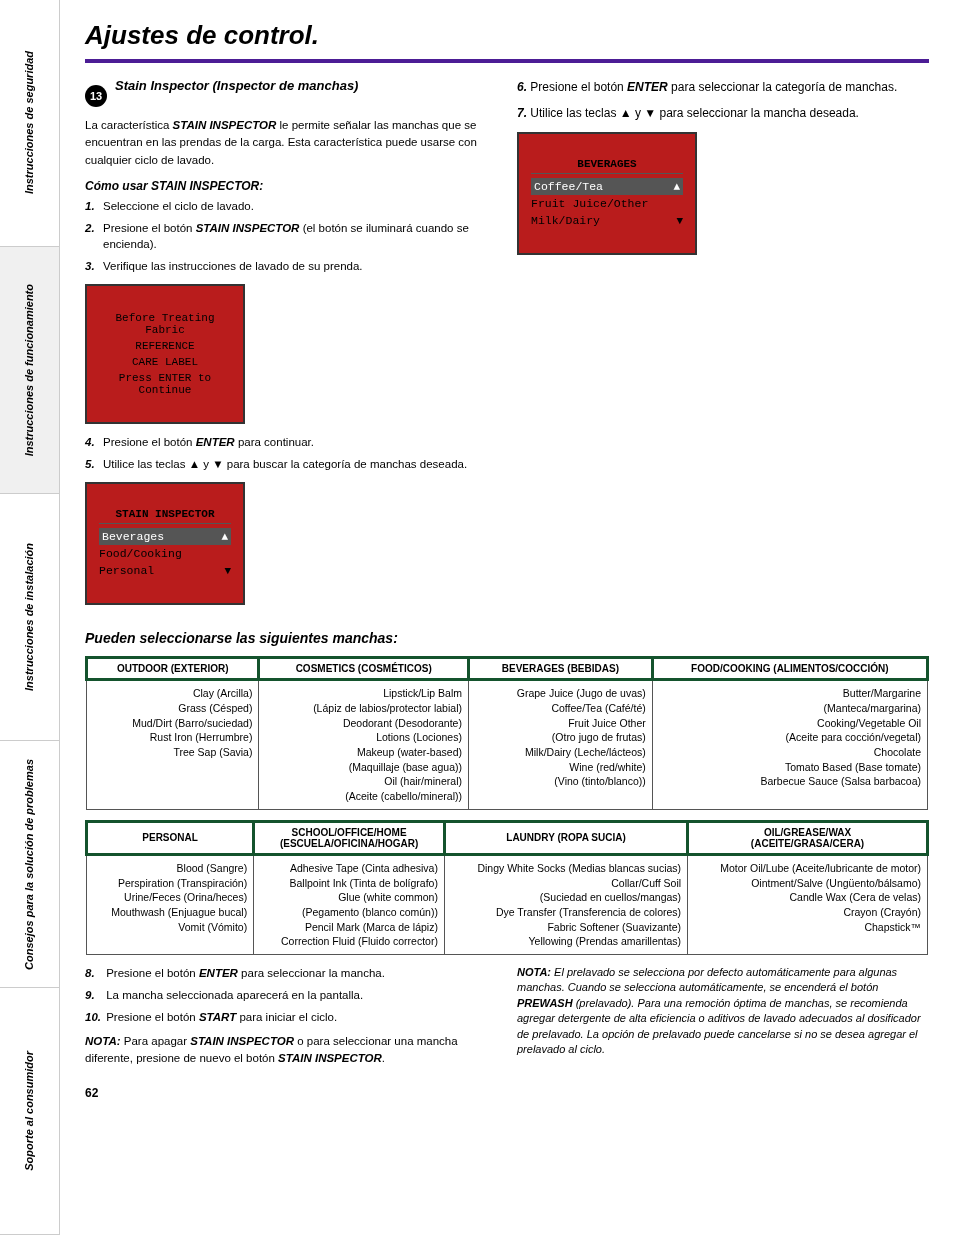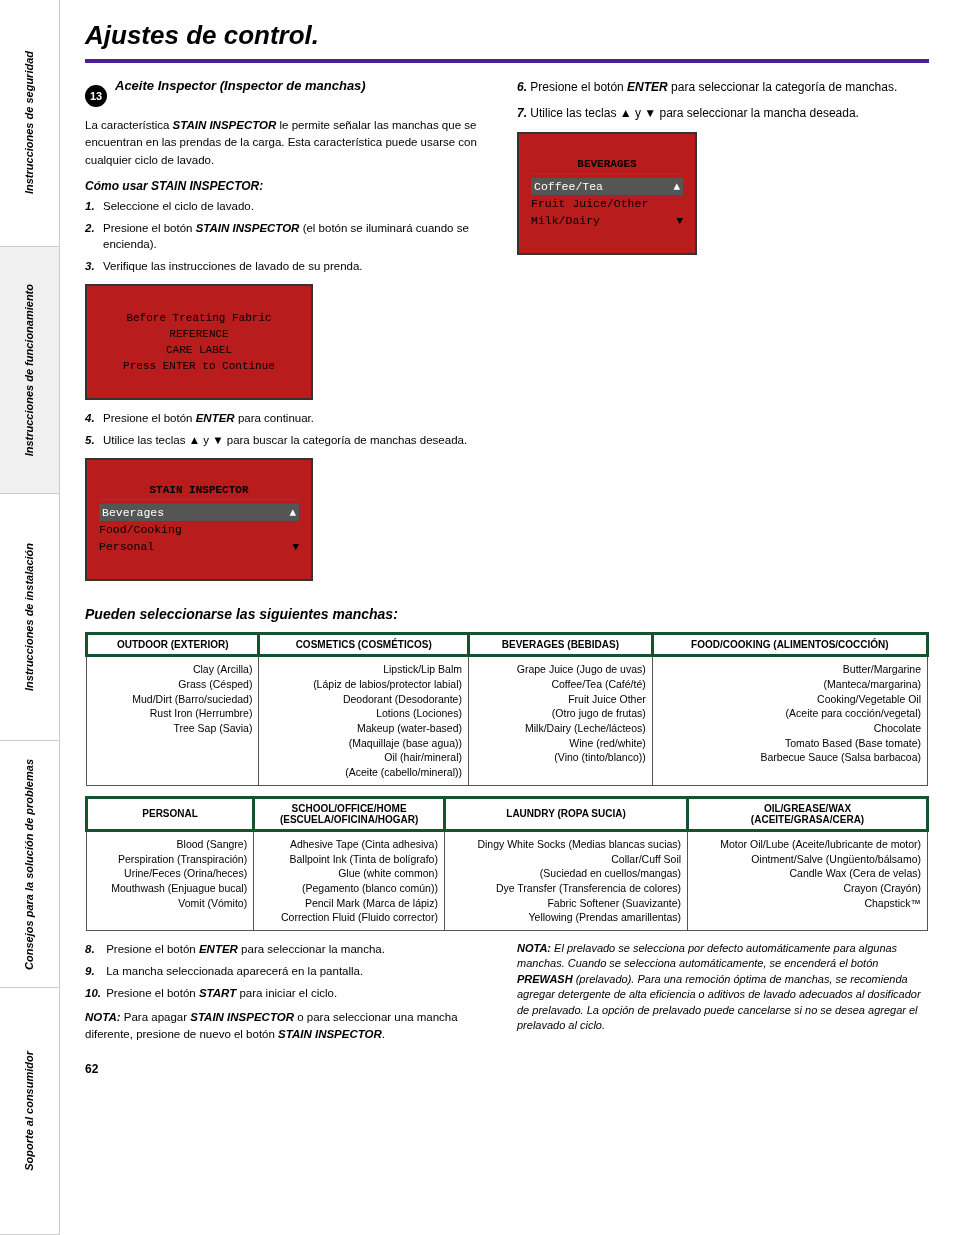--- a/index.html
+++ b/index.html
@@ -142,21 +142,21 @@
     .lcd-display .lcd-row.selected {
       background: #555;
       color: #fff;
       padding: 2px 3px;
       gap: 16px;
     }
     .lcd-display .lcd-row .arrow {
       font-size: 11px;
     }
     .lcd-small {
-      width: 228px;
+      width: 160px;
       margin: 10px 0;
     }
     .lcd-beverages {
       width: 180px;
       margin: 10px 0 0 0;
     }
     .lcd-center-text {
       text-align: center;
       font-family: 'Courier New', monospace;
       font-size: 11px;
@@ -241,21 +241,21 @@
   </div>
 
   <div class="main-content">
     <h1 class="page-title">Ajustes de control.</h1>
 
     <div class="two-col">
 
       <div class="left-col">
         <div class="section-header">
           <div class="step-badge">13</div>
-          <div class="section-title">Aceite Inspector (Inspector de manchas)</div>
+          <div class="section-title">Stain Inspector (Inspector de manchas)</div>
         </div>
 
         <p class="body-text">
           La característica <span class="bold-italic">STAIN INSPECTOR</span> le permite señalar las manchas que se encuentran en las prendas de la carga. Esta característica puede usarse con cualquier ciclo de lavado.
         </p>
 
         <p class="subsection-title">
           <em>Cómo usar STAIN INSPECTOR:</em>
         </p>
 

